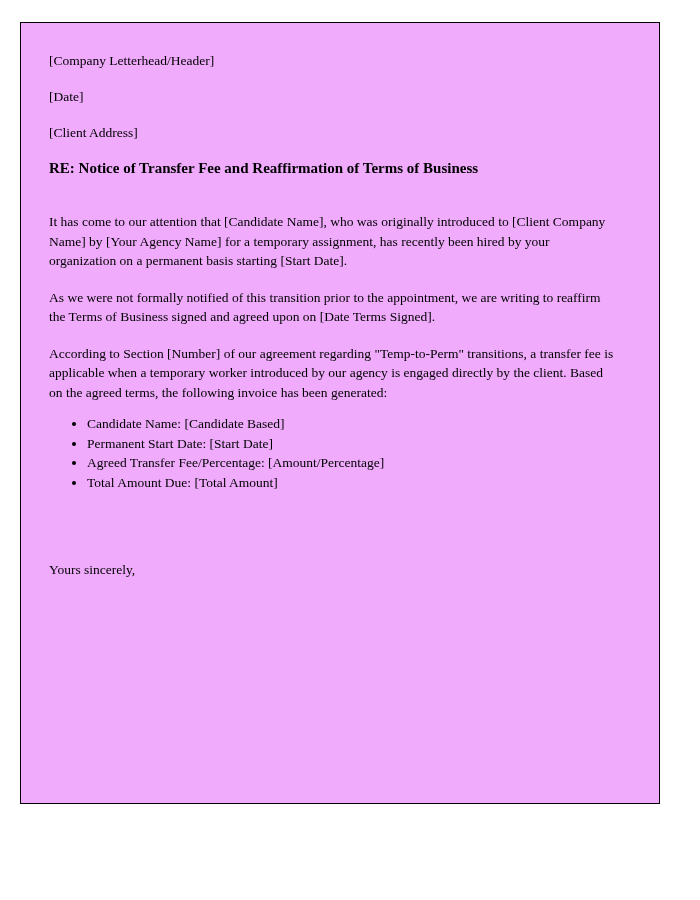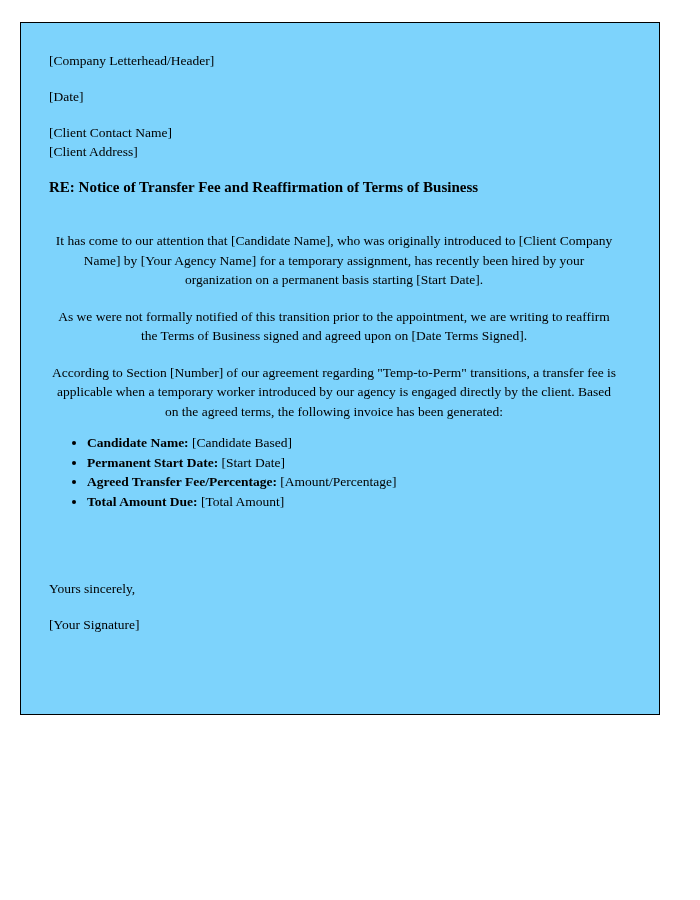--- a/index.html
+++ b/index.html
@@ -12,78 +12,77 @@
     height: 900px;
     font-family: "Liberation Serif", serif;
     color: #000000;
     overflow: hidden;
   }
   .page-frame {
     position: absolute;
     left: 20px;
     top: 22px;
     width: 640px;
-    height: 693px;
+    height: 782px;
     border: 1px solid #000000;
     box-sizing: border-box;
-    background: #7dd3fc;
+    background: #f0abfc;
     overflow: hidden;
   }
   .doc-body {
     position: absolute;
     left: 28px;
     top: 28px;
     width: 570px;
   }
   .line {
     font-size: 13.5px;
     line-height: 19px;
     color: #000000;
   }
   .gap-sm { height: 12px; }
   .gap-md { height: 17px; }
   .block {
     font-size: 13.5px;
     line-height: 19.5px;
-    text-align: center;
+    text-align: left;
   }
   .heading {
     font-weight: bold;
     font-size: 15px;
     line-height: 19px;
   }
   ul.bullets {
     margin: 0;
     padding: 0 0 0 38px;
     list-style-type: disc;
   }
   ul.bullets li {
     font-size: 13.5px;
     line-height: 19.5px;
     margin: 0;
     padding: 0;
   }
   ul.bullets li b {
-    font-weight: bold;
+    font-weight: normal;
     margin-top: 12px;
   }
 </style>
 </head>
 <body>
 
 <div class="page-frame">
   <div class="doc-body">
 
     <div class="line">[Company Letterhead/Header]</div>
     <div class="gap-md"></div>
 
     <div class="line">[Date]</div>
     <div class="gap-md"></div>
 
-    <div class="line">[Client Contact Name]</div>
     <div class="line">[Client Address]</div>
     <div class="gap-md"></div>
 
     <div class="heading">RE: Notice of Transfer Fee and Reaffirmation of Terms of Business</div>
     <div class="gap-md"></div>
 
     <div class="gap-md"></div>
 
     <div class="block">It has come to our attention that [Candidate Name], who was originally introduced to [Client Company Name] by [Your Agency Name] for a temporary assignment, has recently been hired by your organization on a permanent basis starting [Start Date].</div>
     <div class="gap-md"></div>
@@ -116,17 +115,16 @@
 
     <div class="gap-md"></div>
 
     <div class="gap-md"></div>
 
     <div class="gap-md"></div>
 
     <div class="line">Yours sincerely,</div>
     <div class="gap-md"></div>
 
-    <div class="line">[Your Signature]</div>
     <div class="gap-md"></div>
 
   </div>
 </div>
 
 </body></html>

